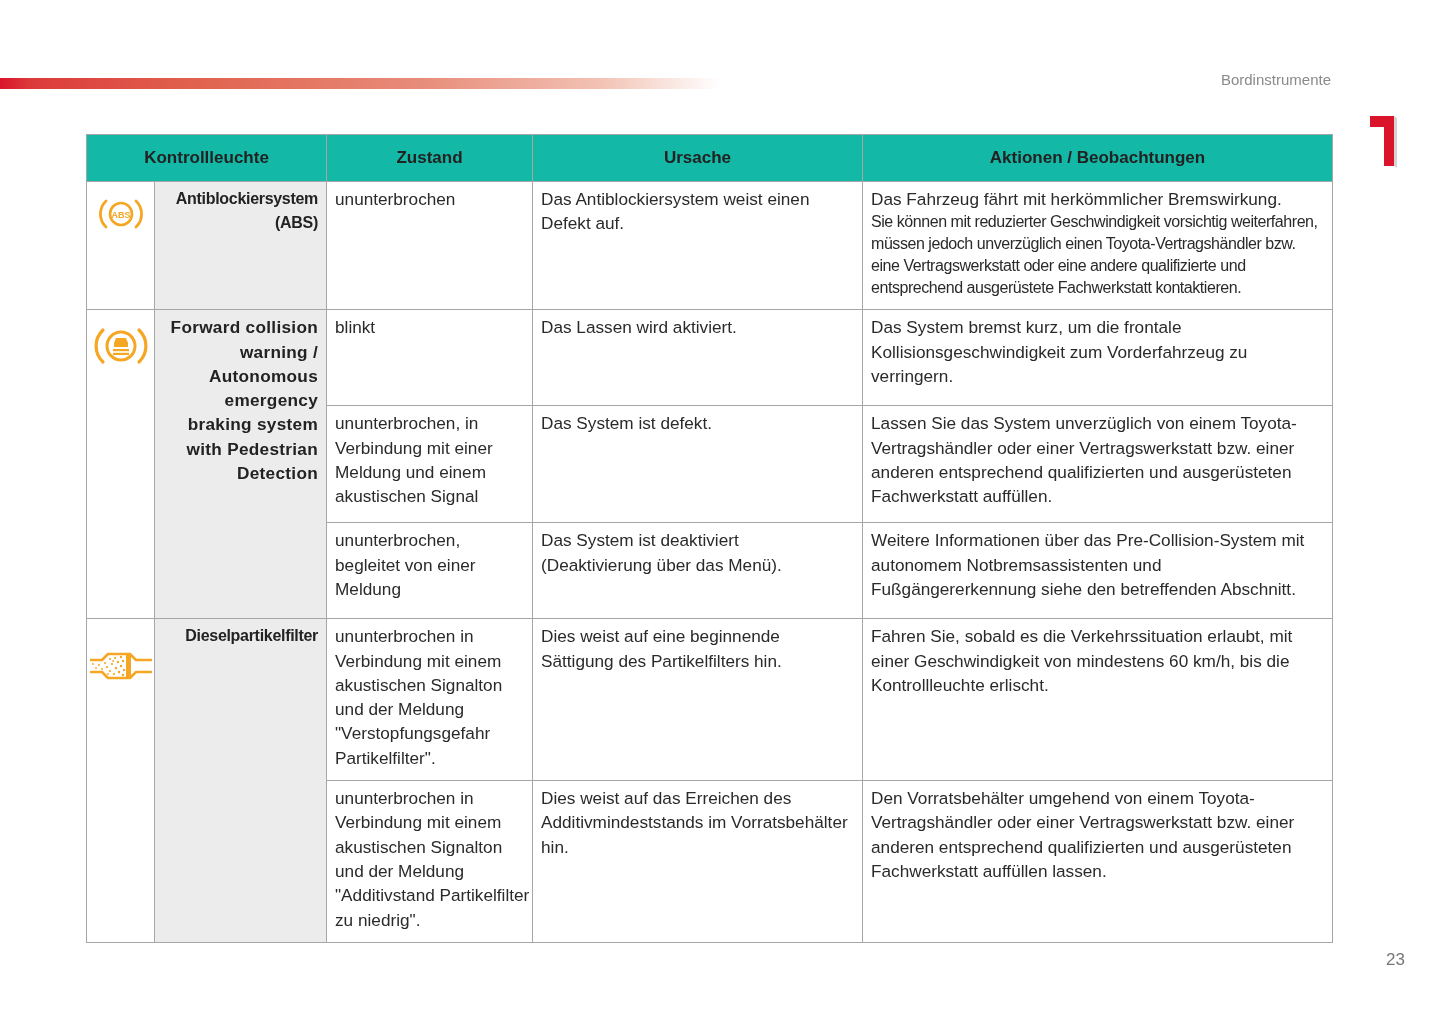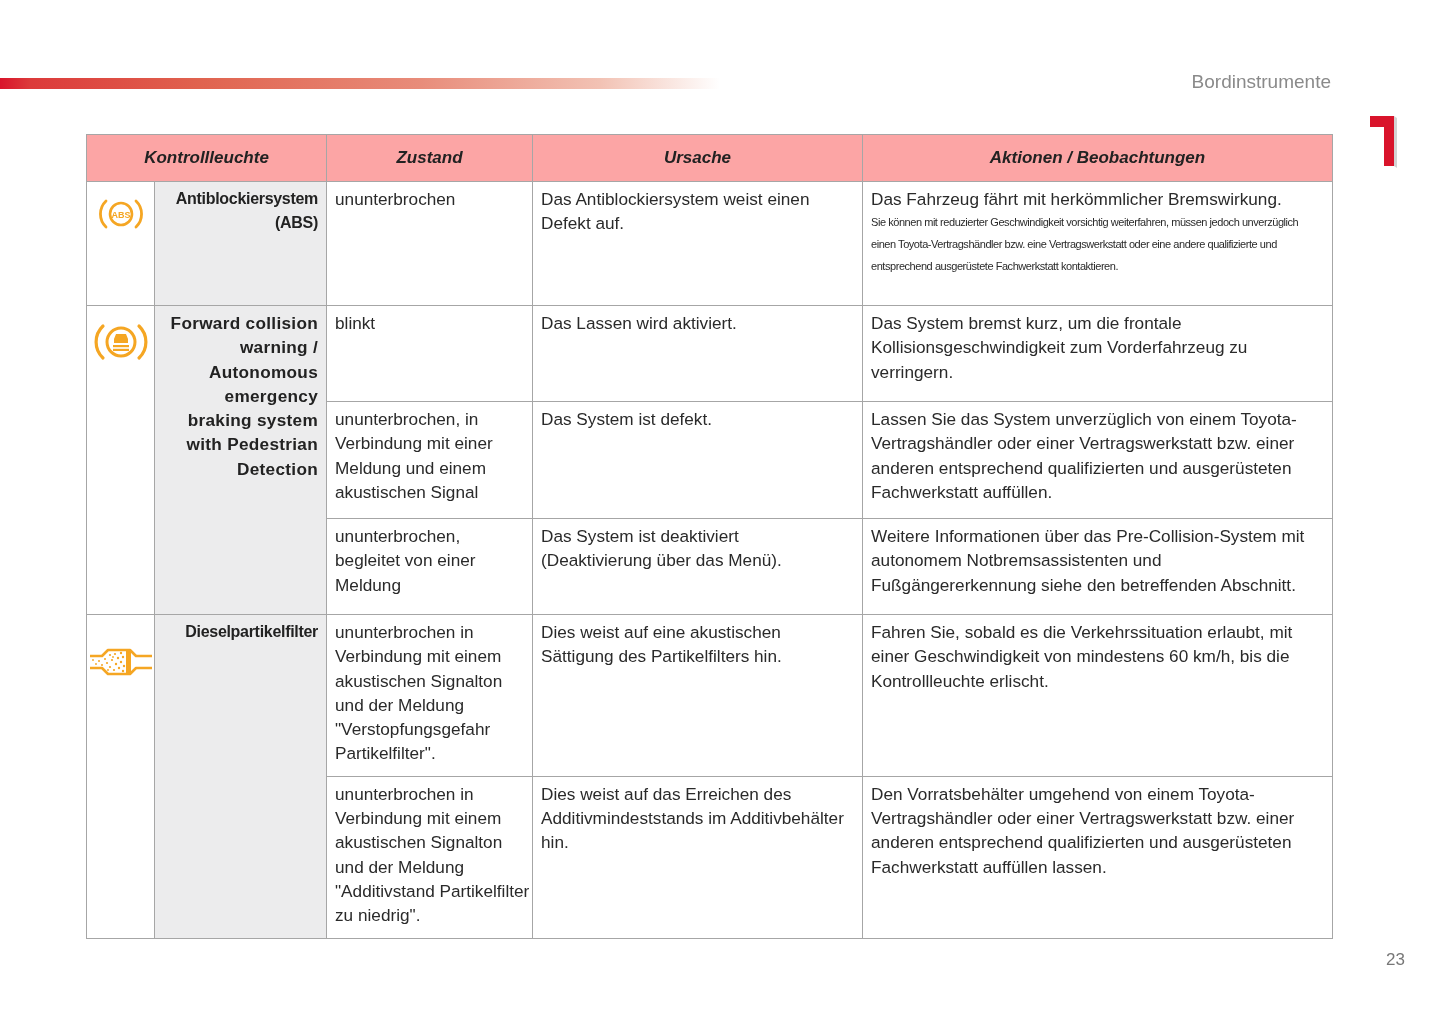--- a/index.html
+++ b/index.html
@@ -1,32 +1,32 @@
 <!DOCTYPE html>
 <html><head>
 <meta charset="utf-8">
 <style>
   html, body { margin:0; padding:0; }
   body { width:1445px; height:1026px; background:#ffffff; position:relative; overflow:hidden;
          font-family:"Liberation Sans", sans-serif; color:#2a2a2a; }
   .topbar { position:absolute; left:0; top:78px; width:720px; height:11px;
             background:linear-gradient(to right, #d9142b 0px, #dc3a3a 30px, #e0634f 200px, #e88c7a 420px, #f2c2b4 600px, rgba(255,255,255,0) 720px); }
-  .section-title { position:absolute; right:114px; top:71px; font-size:19px; color:#8a8a8a; }
+  .section-title { position:absolute; right:114px; top:71px; font-size:15px; color:#8a8a8a; }
   .chapter-num { position:absolute; left:1368px; top:110px; width:30px; height:58px; }
   .page-num { position:absolute; right:40px; top:950px; font-size:17px; font-weight:normal; color:#777777; }
 
   table.ctrl { position:absolute; left:86px; top:134px; width:1246px; border-collapse:collapse; table-layout:fixed; }
   table.ctrl th, table.ctrl td { border:1.5px solid #a6a6a6; vertical-align:top; }
-  table.ctrl th { background:#fca5a5; height:46px; font-size:17px; font-weight:bold; text-align:center; vertical-align:middle; color:#222; padding:0;font-style:italic; }
+  table.ctrl th { background:#14b8a6; height:46px; font-size:17px; font-weight:bold; text-align:center; vertical-align:middle; color:#222; padding:0; }
   table.ctrl td { font-size:17.2px; line-height:24.3px; padding:5px 8px 10px 8px; }
   td.icon-cell { text-align:center; padding:14px 0 0 0 !important; vertical-align:top;margin-left:28px; }
   td.name-cell { background:#ececed; font-weight:bold; color:#222; padding-left:9px !important;text-align:right; }
   td.name-narrow { font-size:16px !important; letter-spacing:-0.3px; }
   td.name-wide { letter-spacing:0.3px; }
-  .narrow-text { font-size:11px; line-height:22px; letter-spacing:-0.45px; display:block; }
+  .narrow-text { font-size:16px; line-height:22px; letter-spacing:-0.45px; display:block; }
   .ic { display:inline-block; }
 </style>
 </head>
 <body>
 
 <div class="topbar"></div>
 <div class="section-title">Bordinstrumente</div>
 <svg class="chapter-num" viewBox="0 0 30 58">
   <polygon points="2,6 26,6 26,56 16,56 16,17 2,17" fill="#d9142b"></polygon>
   <polygon points="26,6 29,8 29,58 26,56" fill="#b5b5b5" opacity="0.6"></polygon>
@@ -121,24 +121,24 @@
               <circle cx="35" cy="12" r="1.2"></circle>
               <circle cx="35" cy="26" r="1.2"></circle>
             <circle cx="36" cy="21" r="1.2"></circle>
               <circle cx="25" cy="12" r="0.9"></circle>
               <circle cx="20" cy="25" r="0.9"></circle>
           </g>
         </svg>
       </td>
       <td class="name-cell name-narrow" rowspan="2">Dieselpartikelfilter</td>
       <td style="padding-right:4px">ununterbrochen in Verbindung mit einem akustischen Signalton und der Meldung "Verstopfungsgefahr Partikelfilter".</td>
-      <td>Dies weist auf eine akustischen Sättigung des Partikelfilters hin.</td>
+      <td>Dies weist auf eine beginnende Sättigung des Partikelfilters hin.</td>
       <td>Fahren Sie, sobald es die Verkehrssituation erlaubt, mit einer Geschwindigkeit von mindestens 60 km/h, bis die Kontrollleuchte erlischt.</td>
     </tr>
     <tr style="height:158px">
       <td style="padding-right:2px">ununterbrochen in Verbindung mit einem akustischen Signalton und der Meldung "Additivstand Partikelfilter zu niedrig".</td>
-      <td>Dies weist auf das Erreichen des Additivmindeststands im Additivbehälter hin.</td>
+      <td>Dies weist auf das Erreichen des Additivmindeststands im Vorratsbehälter hin.</td>
       <td>Den Vorratsbehälter umgehend von einem Toyota-Vertragshändler oder einer Vertragswerkstatt bzw. einer anderen entsprechend qualifizierten und ausgerüsteten Fachwerkstatt auffüllen lassen.</td>
     </tr>
   </tbody>
 </table>
 
 <div class="page-num">23</div>
 
 </body></html>

